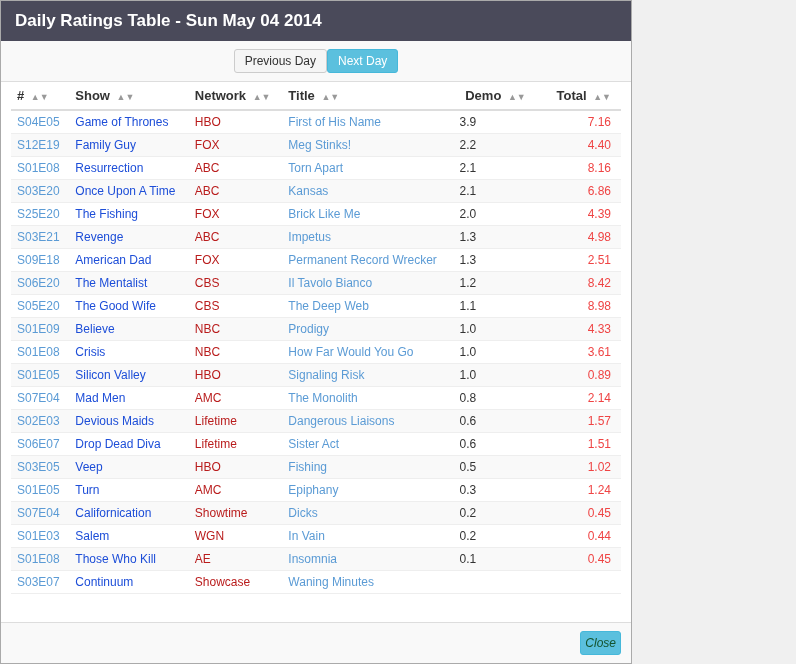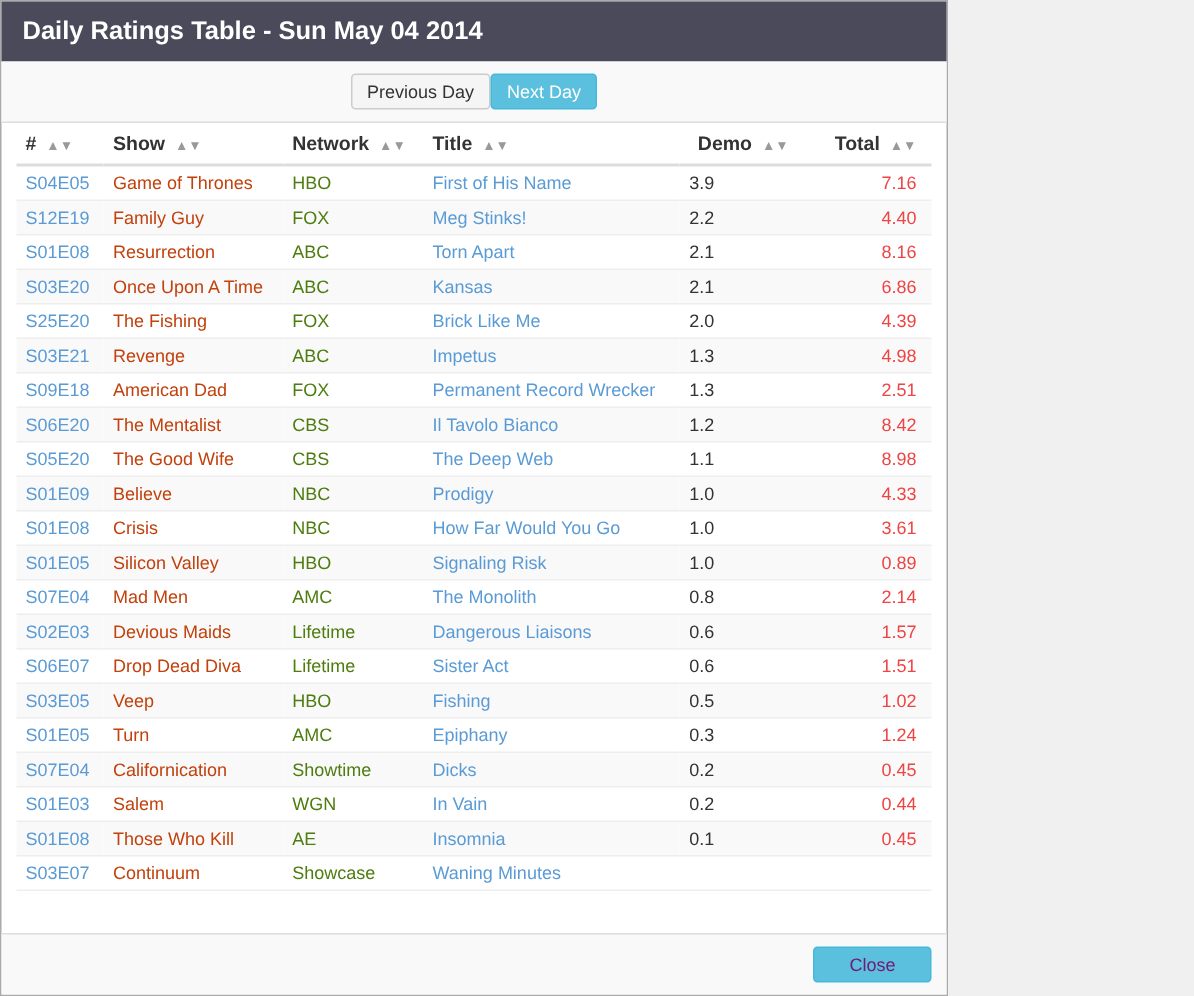--- a/index.html
+++ b/index.html
@@ -45,27 +45,28 @@
       padding: 4px 10px;
       background: #5bc0de;
       border: 1px solid #46b8da;
       border-radius: 3px;
       cursor: pointer;
       font-size: 12px;
       color: #fff;
     }
 
     .btn-close {
-      padding: 4px 23px;
+      padding: 4px 4px;
       background: #5bc0de;
       border: 1px solid #46b8da;
       border-radius: 3px;
       cursor: pointer;
       font-size: 12px;
-      color: #701a75;
+      color: #14532d;
+      font-style: italic;
     }
 
     .table-wrap {
       flex: 1;
       overflow: auto;
       padding: 0 10px;
     }
 
     table {
       width: 100%;
@@ -100,22 +101,22 @@
     tbody tr:nth-child(even) {
       background: #f9f9f9;
     }
 
     tbody td {
       padding: 4px 6px;
       font-size: 12px;
     }
 
     .col-ep { color: #5b9bd5; }
-    .col-show { color: #c2410c; }
-    .col-network { color: #4d7c0f; }
+    .col-show { color: #1d4ed8; }
+    .col-network { color: #b91c1c; }
     .col-title { color: #5b9bd5; }
     .col-demo { color: #333; text-align: left; padding-right: 20px; }
     .col-total { color: #ef4444; text-align: right; padding-right: 10px; margin-top: 29px; }
 
     .footer {
       display: flex;
       justify-content: flex-end;
       padding: 8px 10px;
       border-top: 1px solid #ddd;
       background: #f9f9f9;

